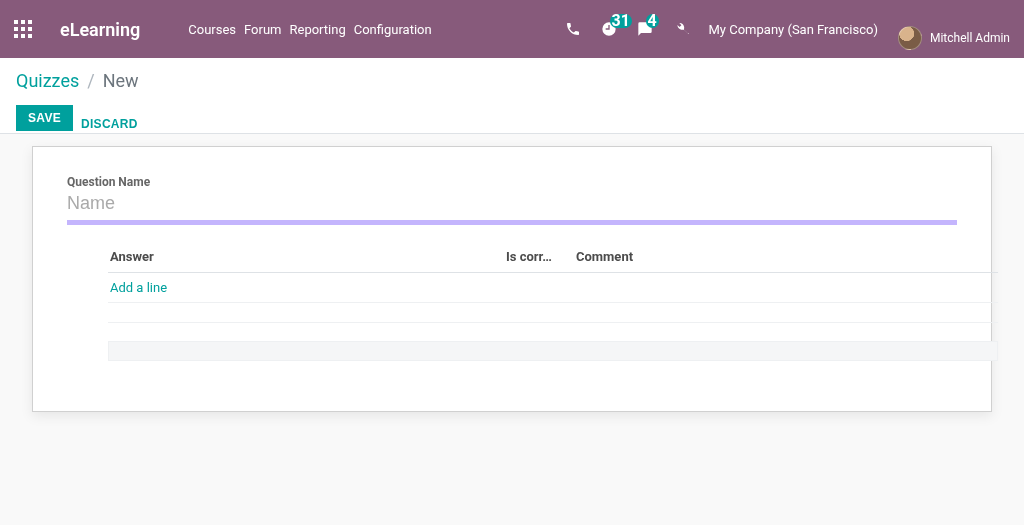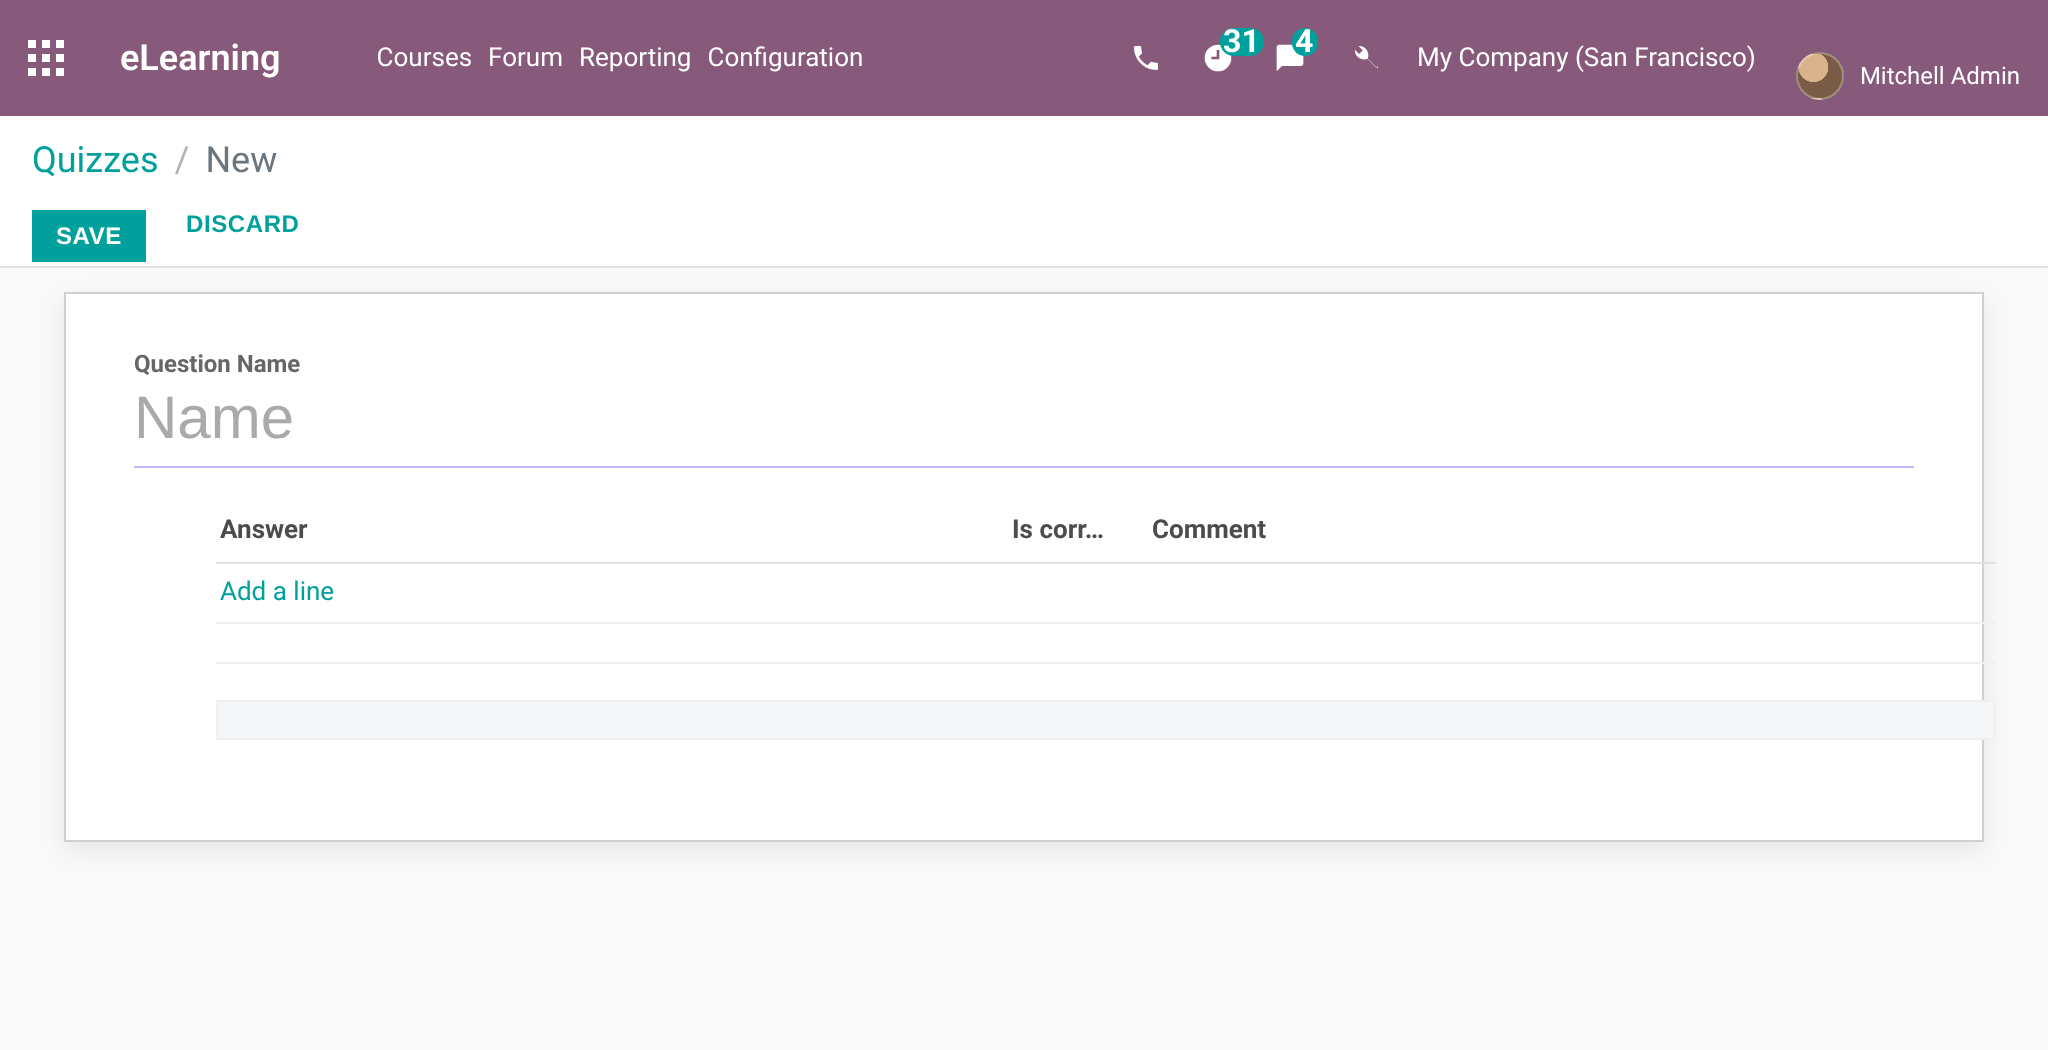--- a/index.html
+++ b/index.html
@@ -18,29 +18,29 @@
   .badge { position: absolute; top: -7px; left: 9px; background: #00a09d; color: #fff; font-size: 16px; font-weight: 700; border-radius: 9px; padding: 1px 2px; line-height: 12px; }
   .company { font-size: 13px; cursor: pointer; }
   .user { display: flex; align-items: center; gap: 8px; cursor: pointer; font-size: 12px; margin-top: 17px; }
   .avatar { width: 24px; height: 24px; border-radius: 50%; background: radial-gradient(circle at 35% 30%, #d9b38c 0 35%, #7a5c46 36% 100%); border: 1px solid rgba(255,255,255,.3); }
 
   
   .control { padding: 12px 16px 0 16px; border-bottom: 1px solid #dee2e6; height: 76px; }
   .breadcrumb { font-size: 18px; color: #6c757d; display: flex; align-items: center; gap: 8px; }
   .breadcrumb .link { color: #00a09d; cursor: pointer; }
   .breadcrumb .sep { color: #adb5bd; }
-  .buttons { margin-top: 14px; display: flex; align-items: flex-start; gap: 20px; }
+  .buttons { margin-top: 14px; display: flex; align-items: flex-end; gap: 8px; }
   .btn-save { background: #00a09d; color: #fff; border: none; padding: 6px 12px; font-weight: 700; font-size: 12px; letter-spacing: .3px; cursor: pointer; }
   .btn-discard { background: none; border: none; color: #00a09d; font-weight: 700; font-size: 12px; letter-spacing: .3px; cursor: pointer; }
 
   
   .sheet-bg { background: #f9f9f9; padding: 12px 0 40px 0; height: calc(525px - 46px - 88px); }
   .sheet { width: 960px; margin: 0 auto; background: #fff; border: 1px solid #d0d0d0; box-shadow: 0 4px 12px rgba(0,0,0,.08); padding: 28px 34px 50px 34px; }
   .field-label { font-size: 12px; font-weight: 700; color: #666; margin-bottom: 2px; }
-  .name-input { width: 100%; font-size: 30px; border: none; border-bottom: 1px solid #c4b5fd; padding: 2px 0 6px 0; outline: none; color: #3b82f6; background: transparent; }
+  .name-input { width: 100%; font-size: 18px; border: none; border-bottom: 5px solid #c4b5fd; padding: 2px 0 6px 0; outline: none; color: #3b82f6; background: transparent; }
   .name-input::placeholder { color: #aaa; font-weight: 400; }
 
   .table { margin-top: 18px; width: 100%; margin-left: 41px; }
   .thead { display: flex; border-bottom: 1px solid #dee2e6; padding: 6px 2px 8px 2px; color: #4c4c4c; font-weight: 700; font-size: 13px; }
   .col-answer { flex: 0 0 396px; }
   .col-correct { flex: 0 0 70px; white-space: nowrap; overflow: hidden; text-overflow: ellipsis; }
   .col-comment { flex: 1; }
   .trow { display: flex; padding: 7px 2px; border-bottom: 1px solid #eef0f2; font-size: 13px; }
   .add-line { color: #00a09d; cursor: pointer; }
   .spacer-row { height: 20px; border-bottom: 1px solid #eef0f2; }

